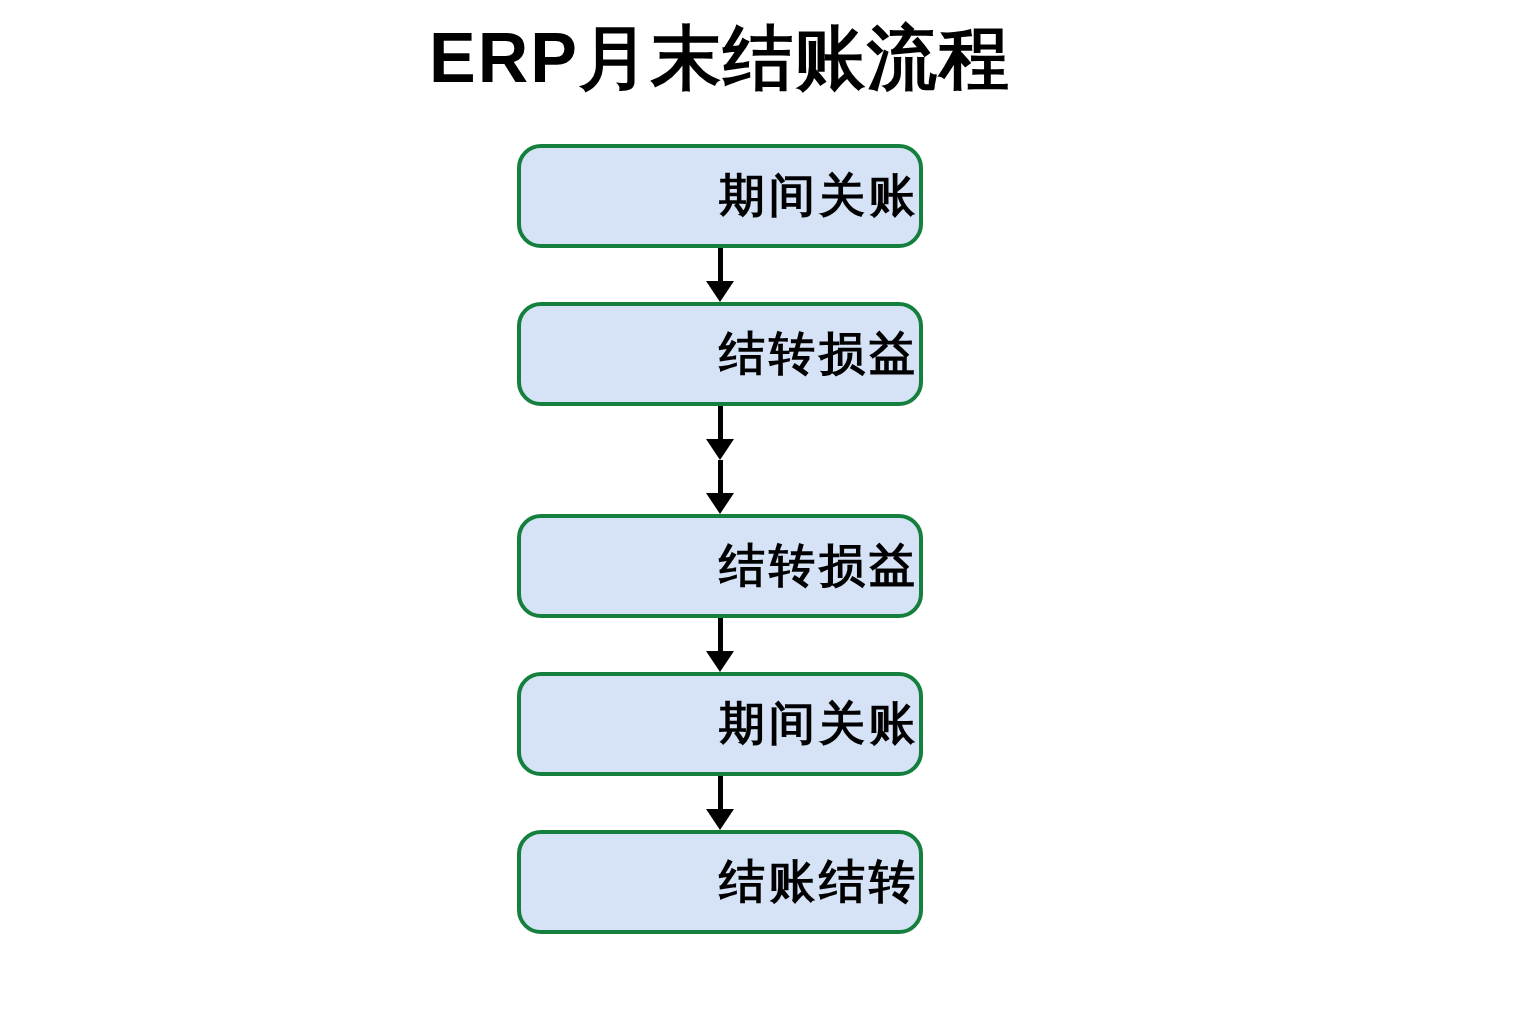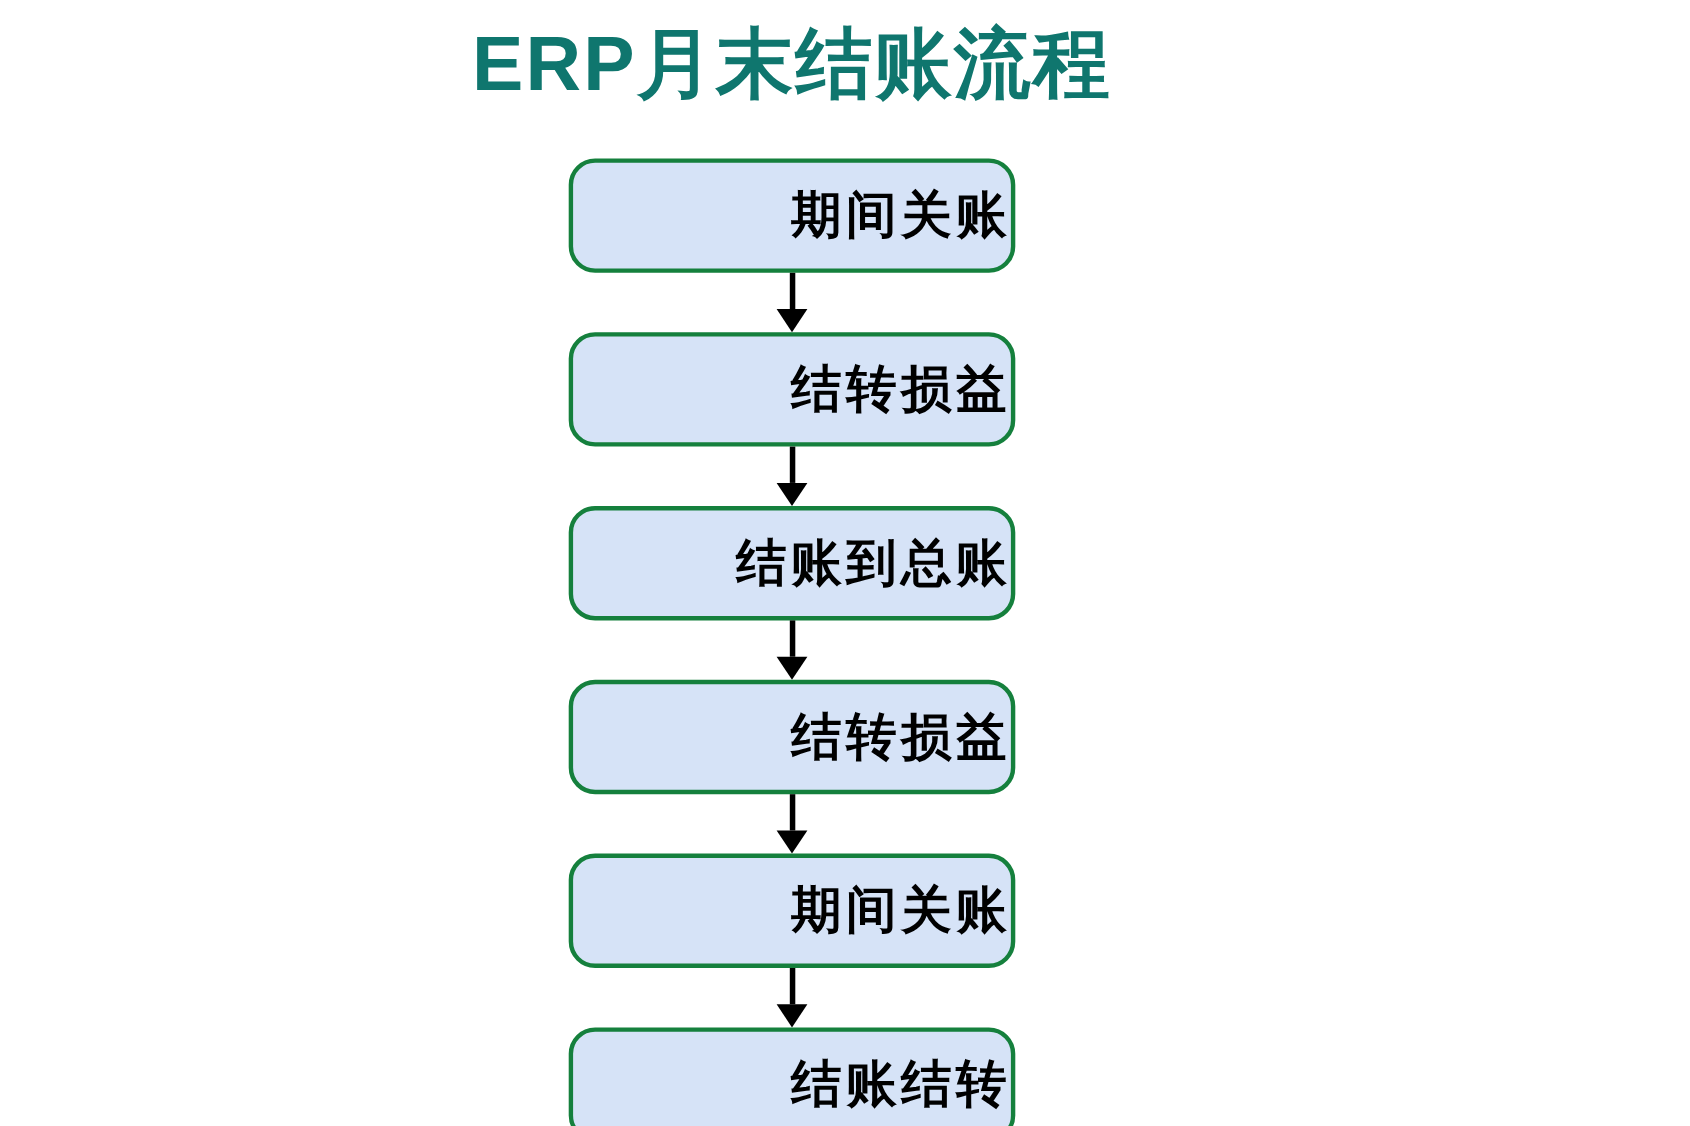--- a/index.html
+++ b/index.html
@@ -19,21 +19,21 @@
   }
   .diagram-title {
     position: absolute;
     top: 12px;
     left: 0;
     width: 1440px;           
     text-align: center;
     font-size: 70px;
     font-weight: 600;
     letter-spacing: 2px;
-    color: #0f766e;
+    color: #000000;
     white-space: nowrap;
   }
   .flow {
     position: absolute;
     top: 144px;
     left: 517px;
     width: 406px;
     display: flex;
     flex-direction: column;
     align-items: center;
@@ -96,23 +96,20 @@
 
     <div class="node">
       <span class="node-label">结转损益</span>
     </div>
 
     <div class="connector">
       <div class="shaft"></div>
       <div class="head"></div>
     </div>
 
-    <div class="node">
-      <span class="node-label">结账到总账</span>
-    </div>
 
     <div class="connector">
       <div class="shaft"></div>
       <div class="head"></div>
     </div>
 
     <div class="node">
       <span class="node-label">结转损益</span>
     </div>
 

